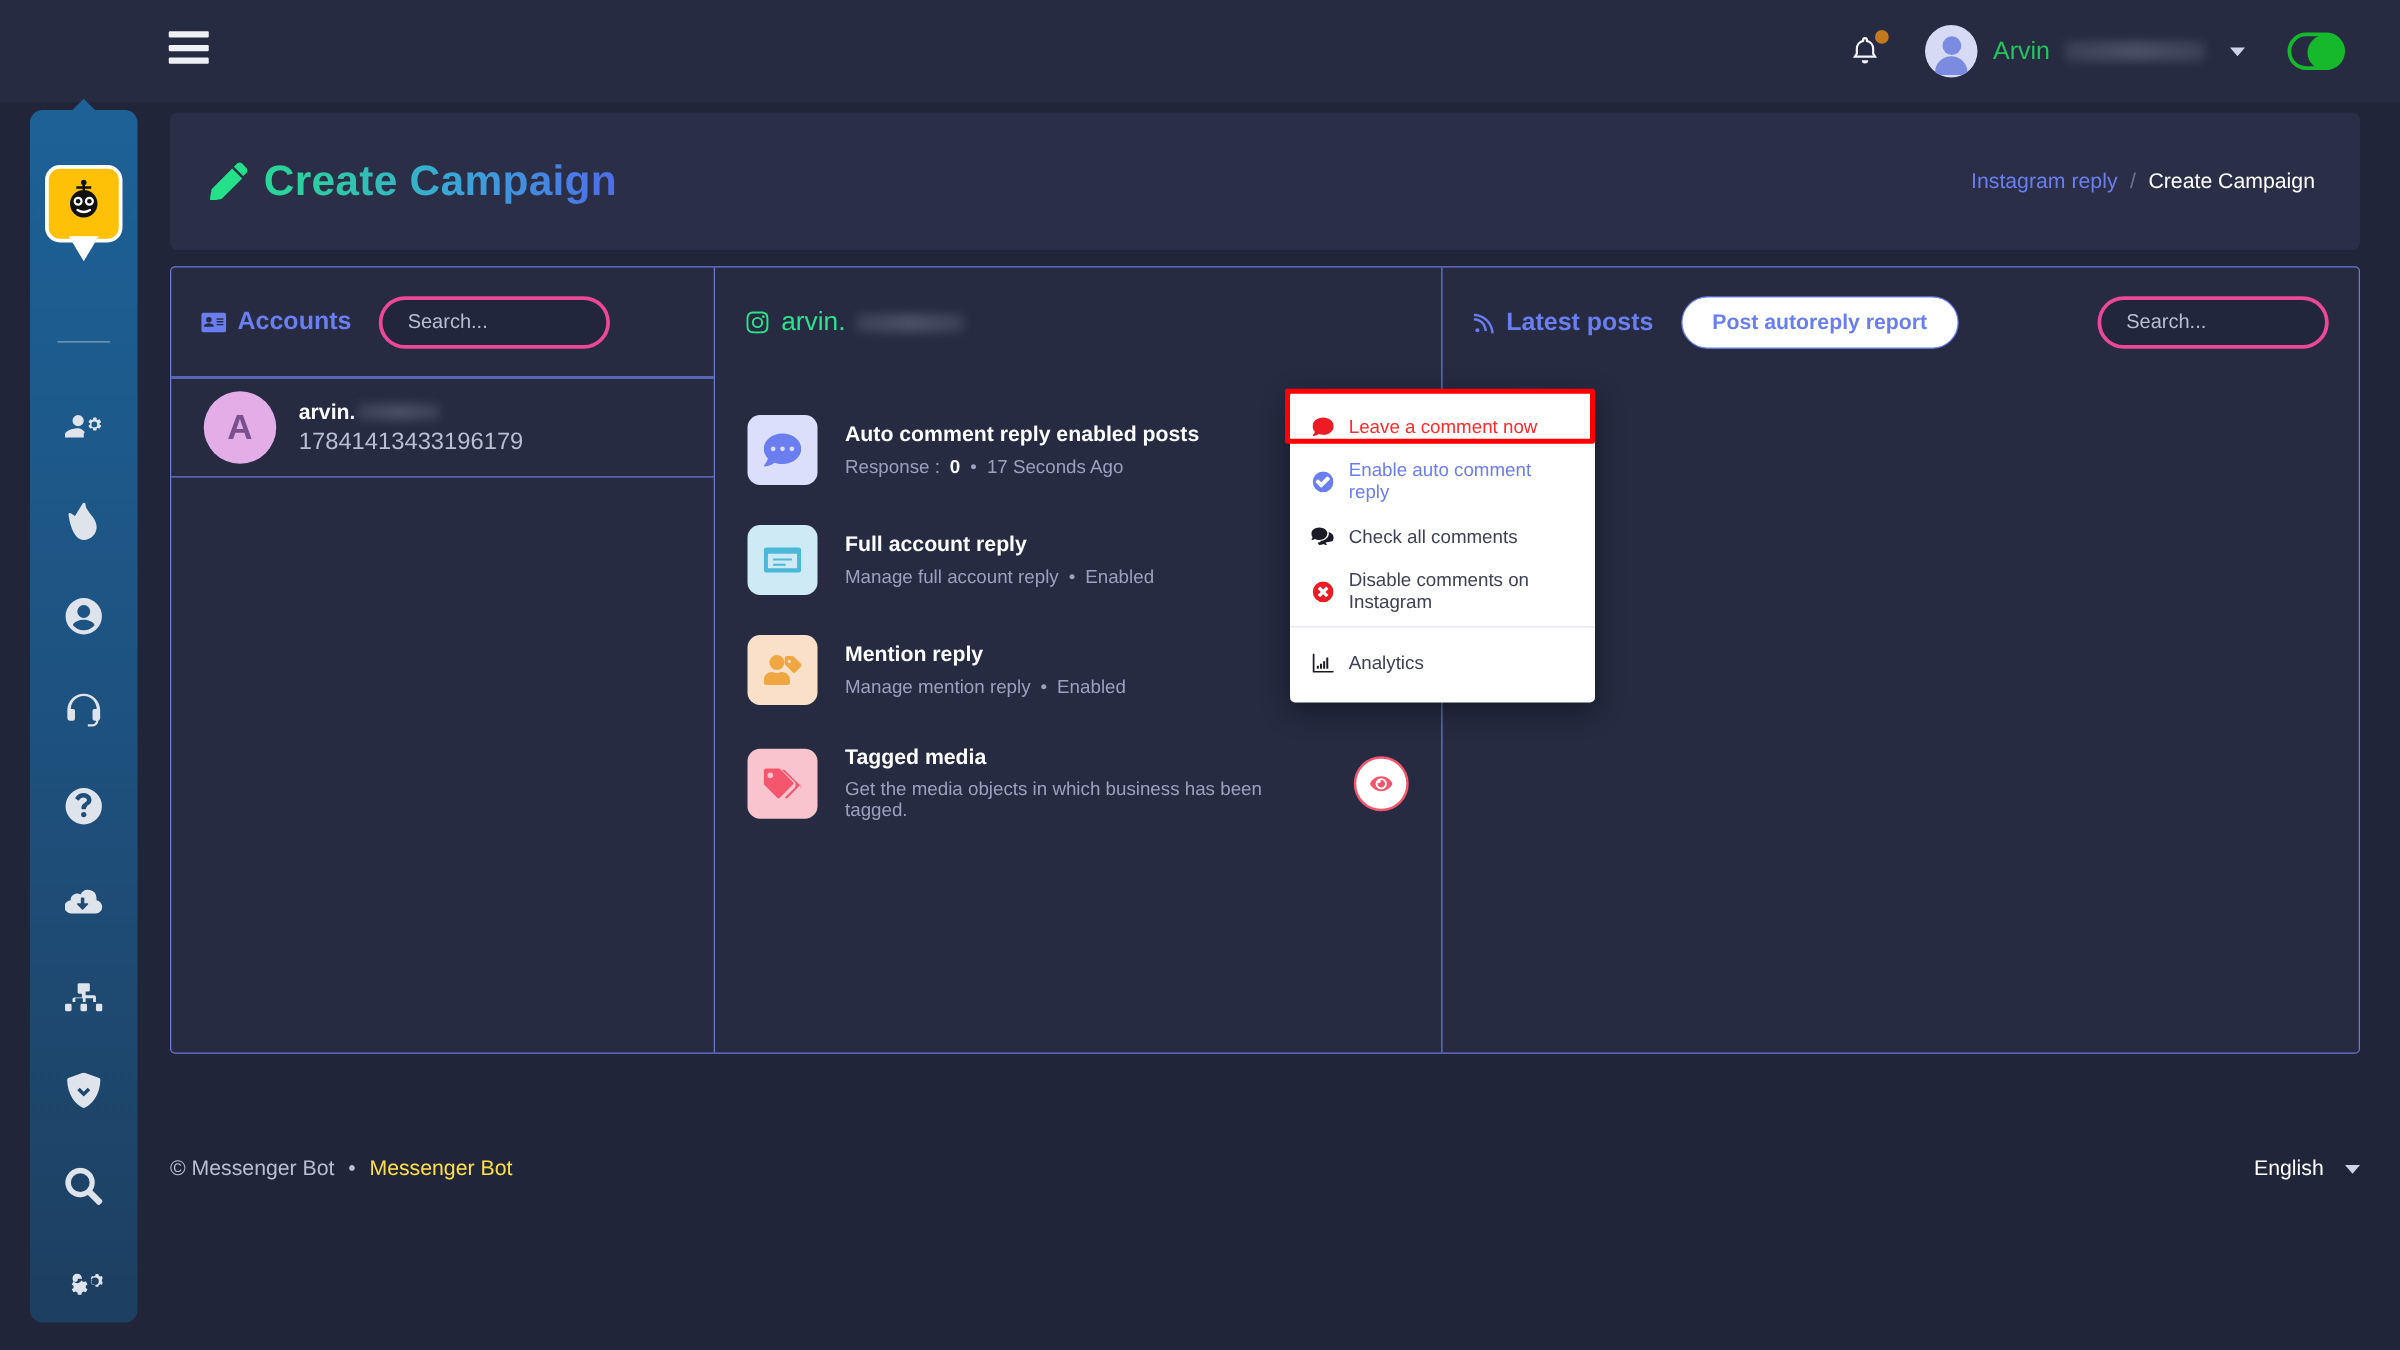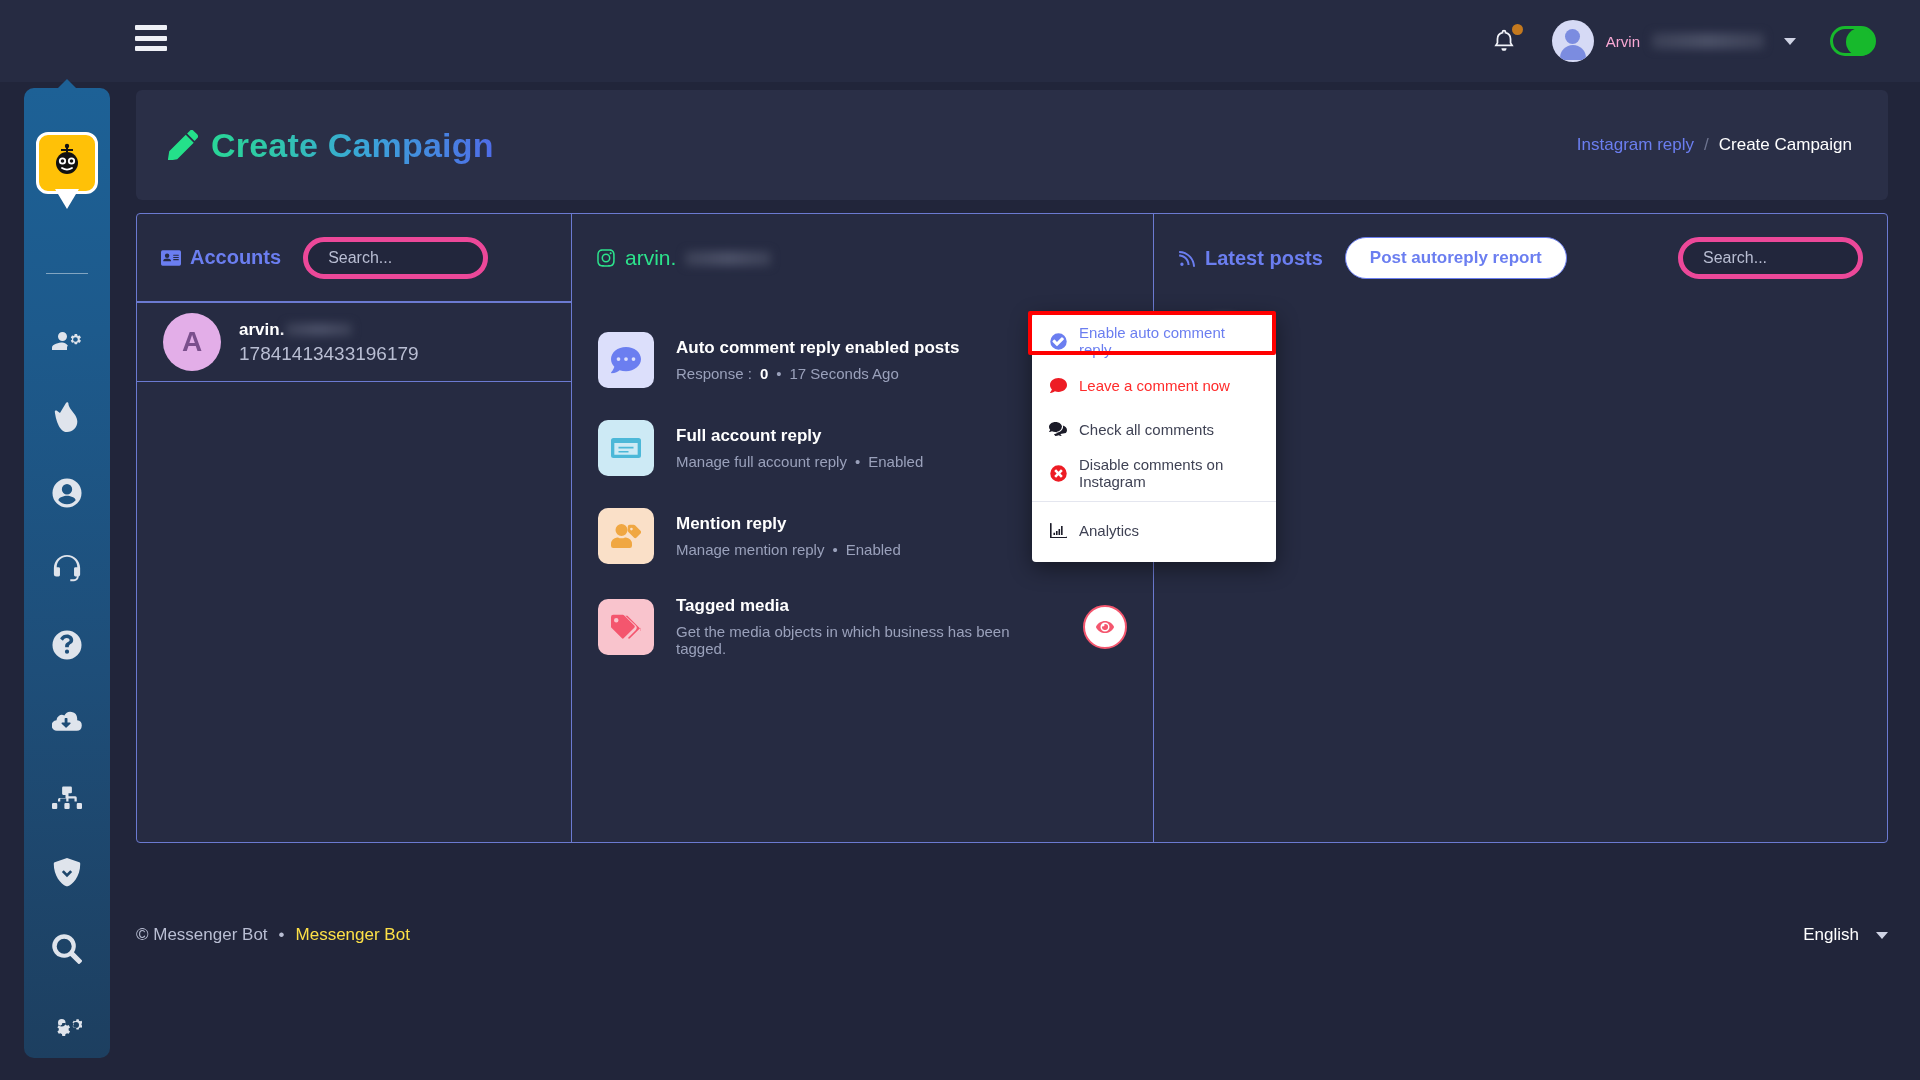--- a/index.html
+++ b/index.html
@@ -34,21 +34,21 @@
     position: absolute; right: 3px; top: 3px;
     width: 11px; height: 11px; border-radius: 50%; background: #c4791e;
   }
   .user-block { display: flex; align-items: center; gap: 12px; cursor: pointer; margin-right: 34px; }
   .avatar {
     width: 42px; height: 42px; border-radius: 50%; background: #d6daf5;
     display: flex; align-items: center; justify-content: center; overflow: hidden; position: relative;
   }
   .avatar .head { width: 15px; height: 15px; border-radius: 50%; background: #7b8ce0; position: absolute; top: 9px; }
   .avatar .body { width: 26px; height: 15px; border-radius: 13px 13px 0 0; background: #7b8ce0; position: absolute; bottom: 2px; }
-  .user-name { color: #f9a8d4; font-size: 15px; }
+  .user-name { color: #22c55e; font-size: 20px; }
   .blurred {
     display: inline-block; vertical-align: middle;
     background: linear-gradient(90deg,#3a3f55,#4a4f66,#3a3f55);
     filter: blur(4px); border-radius: 4px;
   }
   .caret-down {
     width: 0; height: 0; border-left: 6px solid transparent; border-right: 6px solid transparent;
     border-top: 7px solid #cfd3e4; margin-left: 8px;
   }
   .green-toggle {
@@ -126,21 +126,21 @@
     border-bottom: 1px solid #6b7ad1; gap: 22px;
   }
   .col-middle .col-head, .col-posts .col-head { border-bottom: none; }
   .col-middle .col-head { justify-content: flex-start; }
 
   .head-title { font-size: 20px; font-weight: bold; display: flex; align-items: center; gap: 9px; }
   .head-title.blue { color: #6b7ef0; }
   .head-title.green { color: #2ce38c; font-weight: normal; font-size: 21px; }
 
   .search-pill {
-    width: 185px; height: 42px; border: 5px solid #ec4899; border-radius: 24px;
+    width: 185px; height: 42px; border: 3px solid #ec4899; border-radius: 24px;
     background: #22263c; color: #b9bed3; font-size: 16px;
     padding: 0 20px; outline: none; font-family: "Liberation Sans", sans-serif;
   }
   .search-pill::placeholder { color: #b9bed3; }
 
   .report-btn {
     height: 42px; padding: 0 24px; border-radius: 24px; border: 1px solid #6b7ef0;
     background: #ffffff; color: #6b7ef0; font-size: 17px; cursor: pointer;
     font-family: "Liberation Sans", sans-serif;
     font-weight: bold;
@@ -480,37 +480,37 @@
           <svg width="17" height="17" viewBox="0 0 512 512" fill="#4a5bd4">
               <path d="M487 315l-43-25a194 194 0 0 0 0-68l43-25a12 12 0 0 0 6-14 250 250 0 0 0-55-95 12 12 0 0 0-15-2l-43 25a190 190 0 0 0-59-34V28a12 12 0 0 0-10-12 251 251 0 0 0-110 0 12 12 0 0 0-10 12v49a190 190 0 0 0-59 34l-43-25a12 12 0 0 0-15 2 250 250 0 0 0-55 95 12 12 0 0 0 6 14l43 25a194 194 0 0 0 0 68l-43 25a12 12 0 0 0-6 14 250 250 0 0 0 55 95 12 12 0 0 0 15 2l43-25a190 190 0 0 0 59 34v49a12 12 0 0 0 10 12 251 251 0 0 0 110 0 12 12 0 0 0 10-12v-49a190 190 0 0 0 59-34l43 25a12 12 0 0 0 15-2 250 250 0 0 0 55-95 12 12 0 0 0-6-14zM256 336a80 80 0 1 1 0-160 80 80 0 0 1 0 160z"></path>
             </svg>
         </div>
       </div>
     </div>
   </div>
 </div>
 
 <div class="dropdown">
+  <div class="dd-item danger">
+    <span class="dd-icon">
+      <svg width="17" height="17" viewBox="0 0 512 512" fill="#ed1c24">
+          <path d="M256 32C114 32 0 125 0 240c0 50 21 95 57 131-13 50-55 95-55 96a8 8 0 0 0 6 13c66 0 115-31 139-50 33 12 70 18 109 18 142 0 256-93 256-208S398 32 256 32z"></path>
+        </svg>
+    </span>
+    <span>Leave a comment now</span>
+  </div>
+
   <div class="dd-item highlight">
     <span class="dd-icon">
       <svg width="17" height="17" viewBox="0 0 512 512" fill="#6b7ef0">
           <path d="M504 256a248 248 0 1 1-496 0 248 248 0 0 1 496 0zM227 387l184-184a24 24 0 0 0 0-34l-34-34a24 24 0 0 0-34 0L210 268l-62-63a24 24 0 0 0-34 0l-34 34a24 24 0 0 0 0 34l113 114a24 24 0 0 0 34 0z"></path>
         </svg>
     </span>
     <span>Enable auto comment reply</span>
     <div class="dd-focus-ring"></div>
-  </div>
-
-  <div class="dd-item danger">
-    <span class="dd-icon">
-      <svg width="17" height="17" viewBox="0 0 512 512" fill="#ed1c24">
-          <path d="M256 32C114 32 0 125 0 240c0 50 21 95 57 131-13 50-55 95-55 96a8 8 0 0 0 6 13c66 0 115-31 139-50 33 12 70 18 109 18 142 0 256-93 256-208S398 32 256 32z"></path>
-        </svg>
-    </span>
-    <span>Leave a comment now</span>
   </div>
 
   <div class="dd-item">
     <span class="dd-icon">
       <svg width="18" height="18" viewBox="0 0 576 512" fill="#1b1b28">
           <path d="M416 192c0-88-93-160-208-160S0 104 0 192c0 34 14 65 37 91a155 155 0 0 1-33 54 8 8 0 0 0 6 13c33 0 62-11 83-23 29 15 66 25 107 25 115 0 208-72 208-160zm122 191c23-26 38-57 38-91 0-67-54-124-131-148 3 13 5 27 5 41 0 105-107 192-240 192 14 6 29 11 45 15-21 12-50 23-83 23a8 8 0 0 0-6 13 155 155 0 0 1 33 54c46 0 83-10 112-25 21 12 50 23 83 23a8 8 0 0 0 6-13 155 155 0 0 1-33-54z"></path>
         </svg>
     </span>
     <span>Check all comments</span>
   </div>

